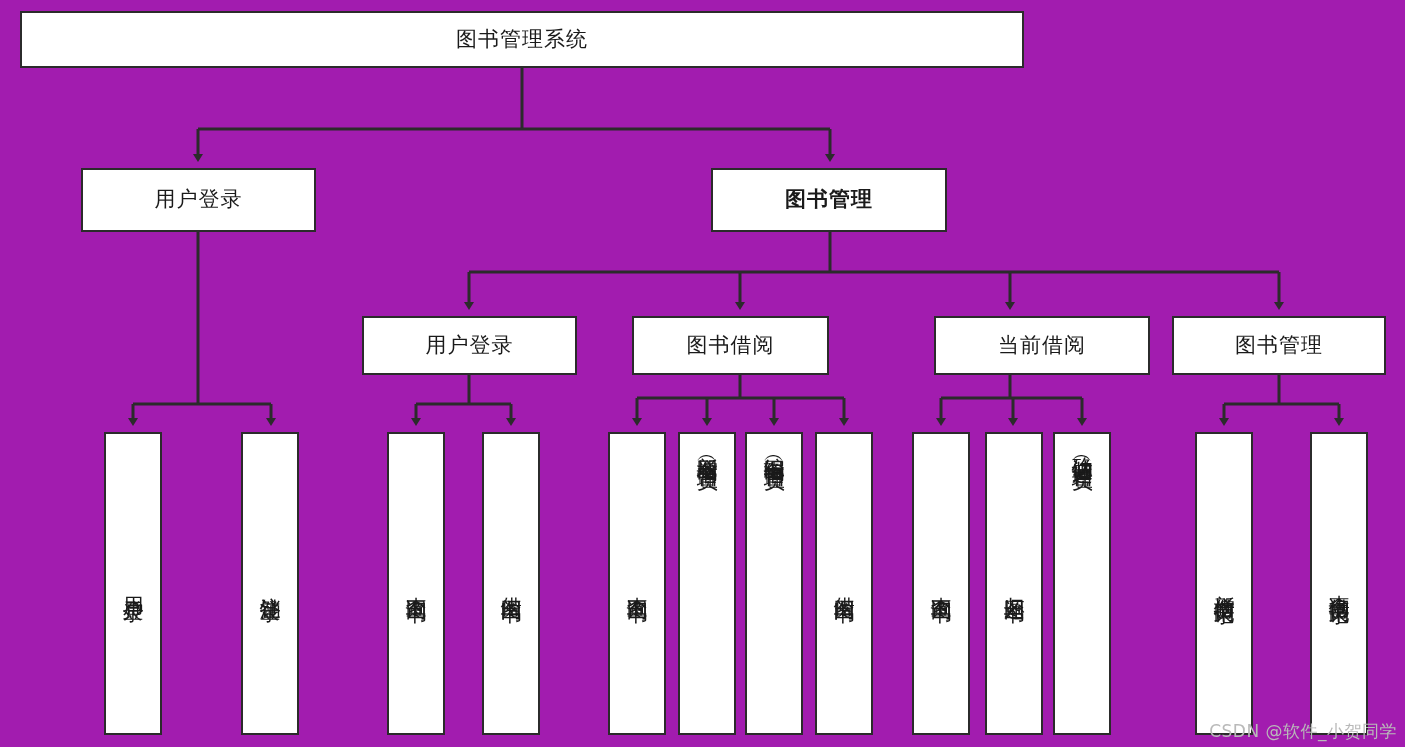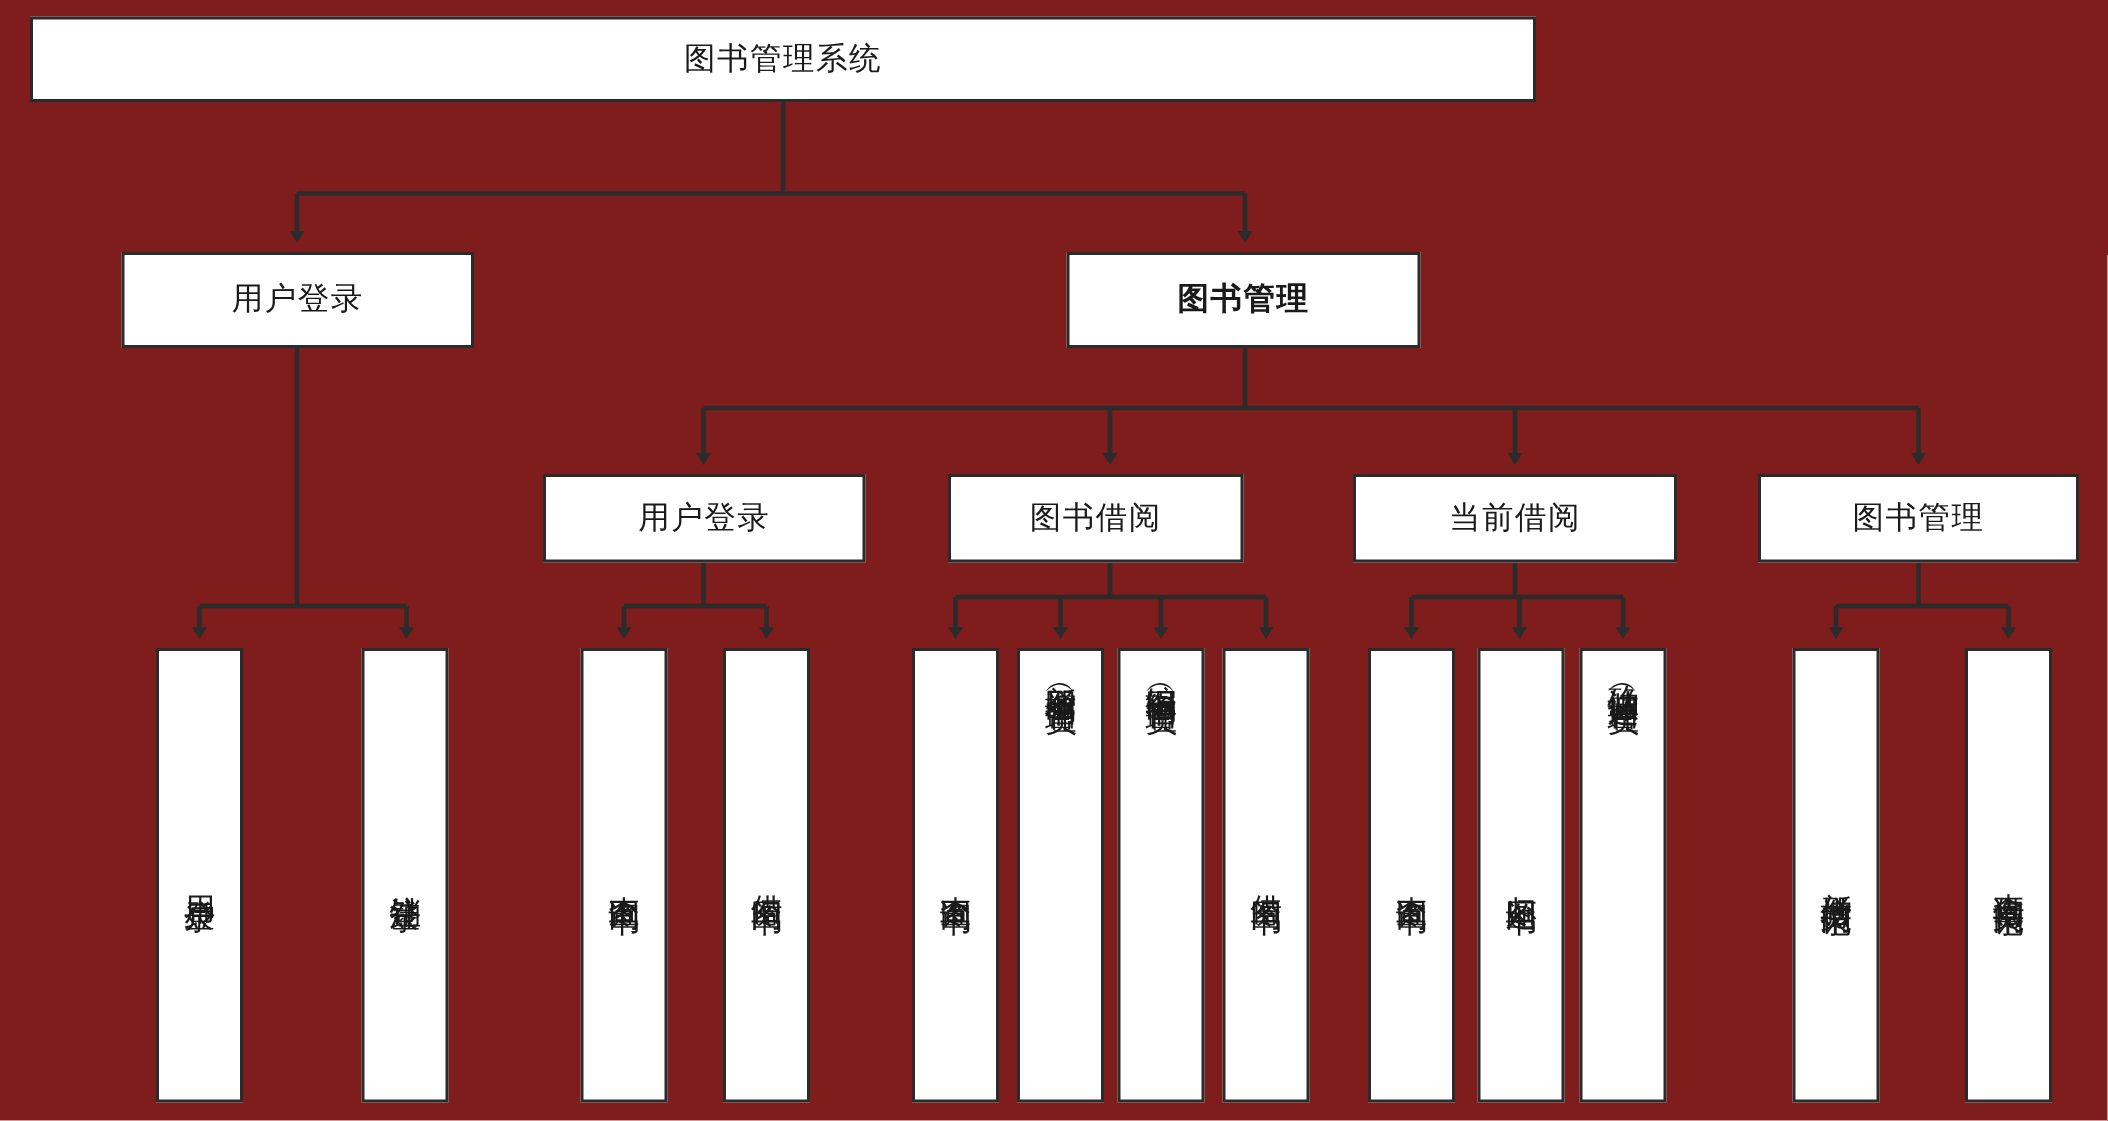--- a/index.html
+++ b/index.html
@@ -7,21 +7,21 @@
     padding: 0;
     background: #ffffff;
   }
   body {
     font-family: "DejaVu Sans", "Liberation Sans", sans-serif;
   }
   #canvas {
     position: relative;
     width: 1405px;
     height: 747px;
-    background: #7f1d1d;
+    background: #a21caf;
     overflow: hidden;
   }
   svg.connectors {
     position: absolute;
     left: 0;
     top: 0;
     width: 1405px;
     height: 747px;
     pointer-events: none;
   }
@@ -133,21 +133,21 @@
   <div class="node horiz" style="left:711px; top:168px; width:236px; height:64px;font-weight:bold;">
     <span class="node-label">图书管理</span>
   </div>
 
   <div class="node horiz" style="left:362px; top:316px; width:215px; height:59px;">
     <span class="node-label">用户登录</span>
   </div>
   <div class="node horiz" style="left:632px; top:316px; width:197px; height:59px;">
     <span class="node-label">图书借阅</span>
   </div>
-  <div class="node horiz" style="left:902px; top:316px; width:216px; height:59px;">
+  <div class="node horiz" style="left:934px; top:316px; width:216px; height:59px;">
     <span class="node-label">当前借阅</span>
   </div>
   <div class="node horiz" style="left:1172px; top:316px; width:214px; height:59px;">
     <span class="node-label">图书管理</span>
   </div>
 
   <div class="node vert" style="left:104px; top:432px; width:58px; height:303px;">
     <span class="node-label">用户登录</span>
   </div>
   <div class="node vert" style="left:241px; top:432px; width:58px; height:303px;">
@@ -184,14 +184,15 @@
     <span class="node-label">确认归还（管理员）</span>
   </div>
 
   <div class="node vert" style="left:1195px; top:432px; width:58px; height:303px;">
     <span class="node-label">新增借阅记录</span>
   </div>
   <div class="node vert" style="left:1310px; top:432px; width:58px; height:303px;">
     <span class="node-label">查询借阅记录</span>
   </div>
 
+  <div class="watermark">CSDN @软件_小贺同学</div>
 
 </div>
 
 </body></html>

